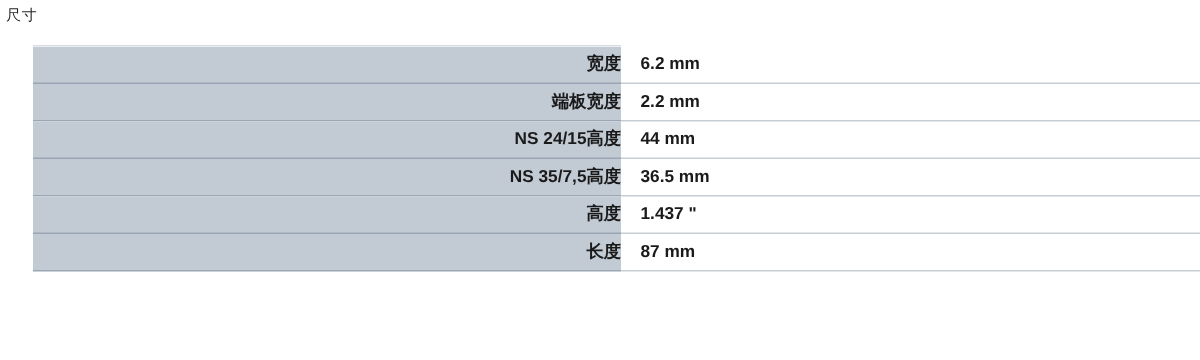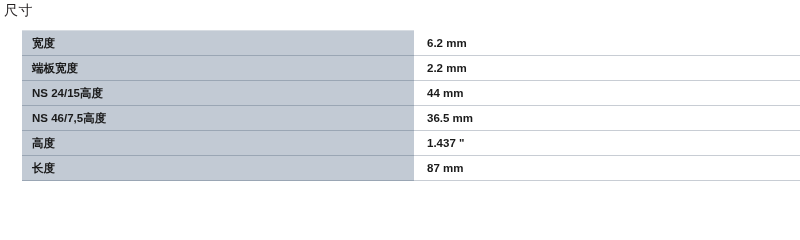--- a/index.html
+++ b/index.html
@@ -19,21 +19,21 @@
     left: 0;
     top: 0;
     width: 800px;
     height: 186px;
     background: #ffffff;
   }
   .section-title {
     position: absolute;
     left: 4px;
     top: 2px;
-    font-size: 14px;
+    font-size: 10px;
     line-height: 17px;
     color: #231f20;
     font-weight: 400;
     letter-spacing: 0.5px;
     white-space: nowrap;
   }
   .spec-table {
     position: absolute;
     left: 22px;
     top: 30px;
@@ -52,20 +52,21 @@
     color: #1a1a1a;
     vertical-align: middle;
     white-space: nowrap;
     overflow: hidden;
   }
   .spec-table td.label-cell {
     width: 382px;
     background: #c2cad4;
     font-weight: bold;
     border-bottom: 1px solid #9aa6b4;
+    text-align: right;
   }
   .spec-table td.value-cell {
     width: 392px;
     background: #ffffff;
     font-weight: bold;
     border-bottom: 1px solid #c8cdd4;
     padding-left: 13px;
   }
   .spec-table tr:first-child td.label-cell {
     border-top: 1px solid #d7dce2;
@@ -89,21 +90,21 @@
       </tr>
       <tr>
         <td class="label-cell">端板宽度</td>
         <td class="value-cell">2.2 mm</td>
       </tr>
       <tr>
         <td class="label-cell">NS 24/15高度</td>
         <td class="value-cell">44 mm</td>
       </tr>
       <tr>
-        <td class="label-cell">NS 46/7,5高度</td>
+        <td class="label-cell">NS 35/7,5高度</td>
         <td class="value-cell">36.5 mm</td>
       </tr>
       <tr>
         <td class="label-cell">高度</td>
         <td class="value-cell">1.437 "</td>
       </tr>
       <tr>
         <td class="label-cell">长度</td>
         <td class="value-cell">87 mm</td>
       </tr>

